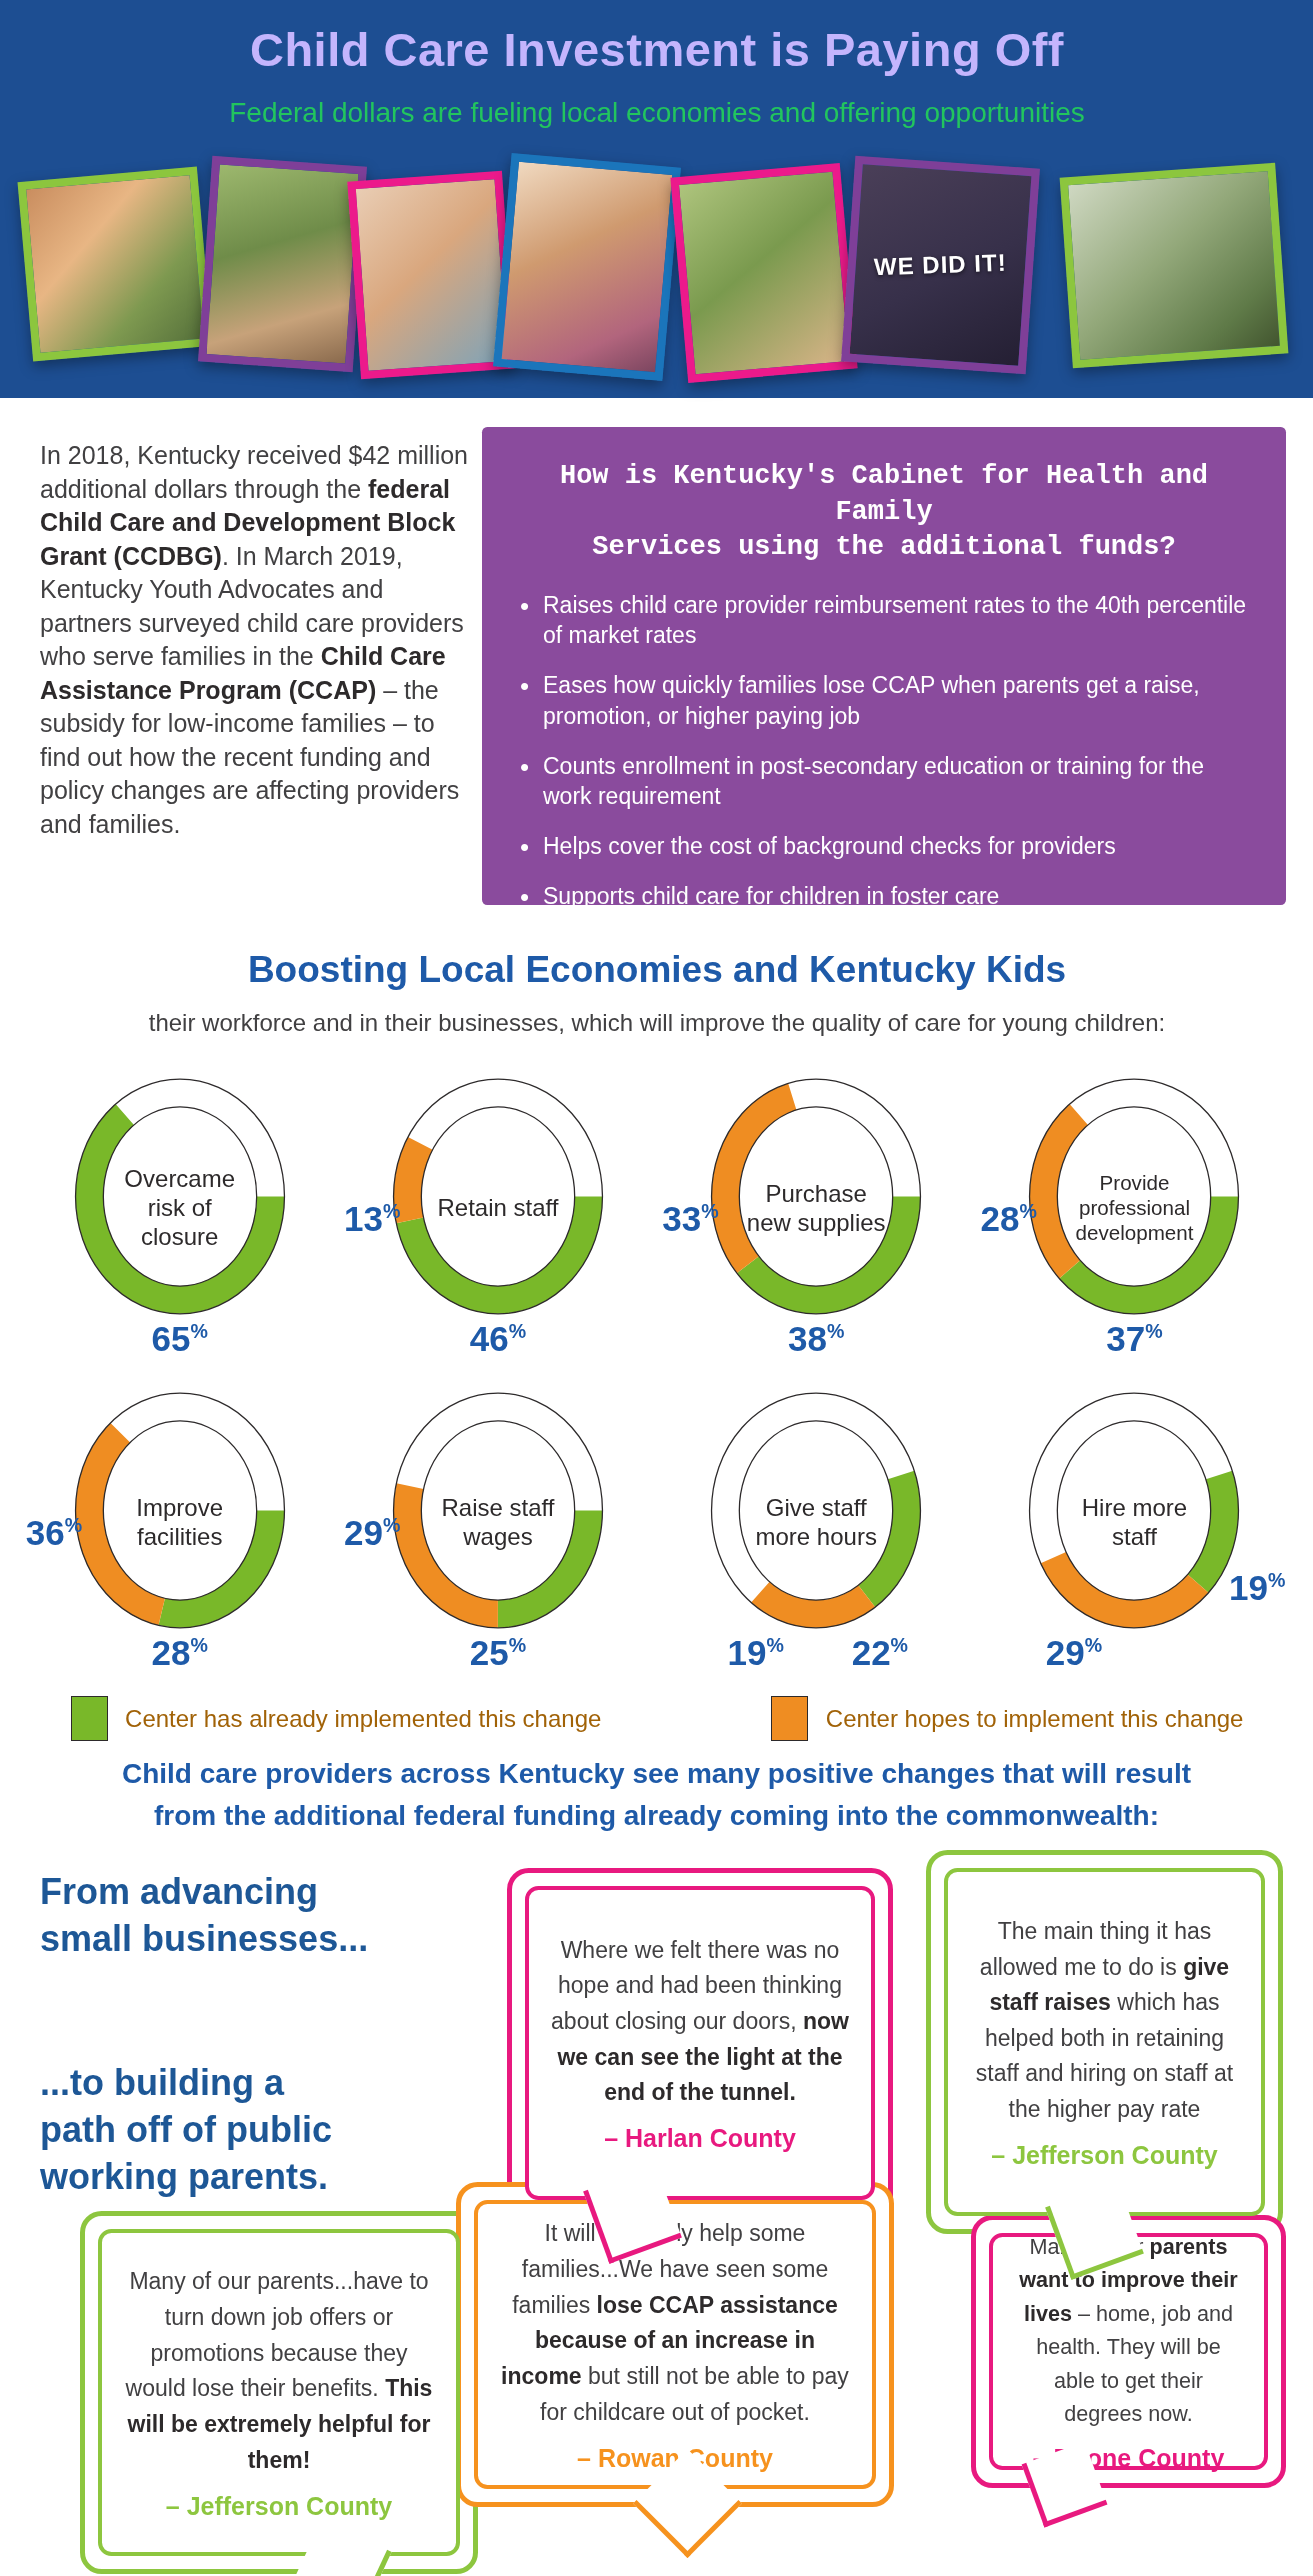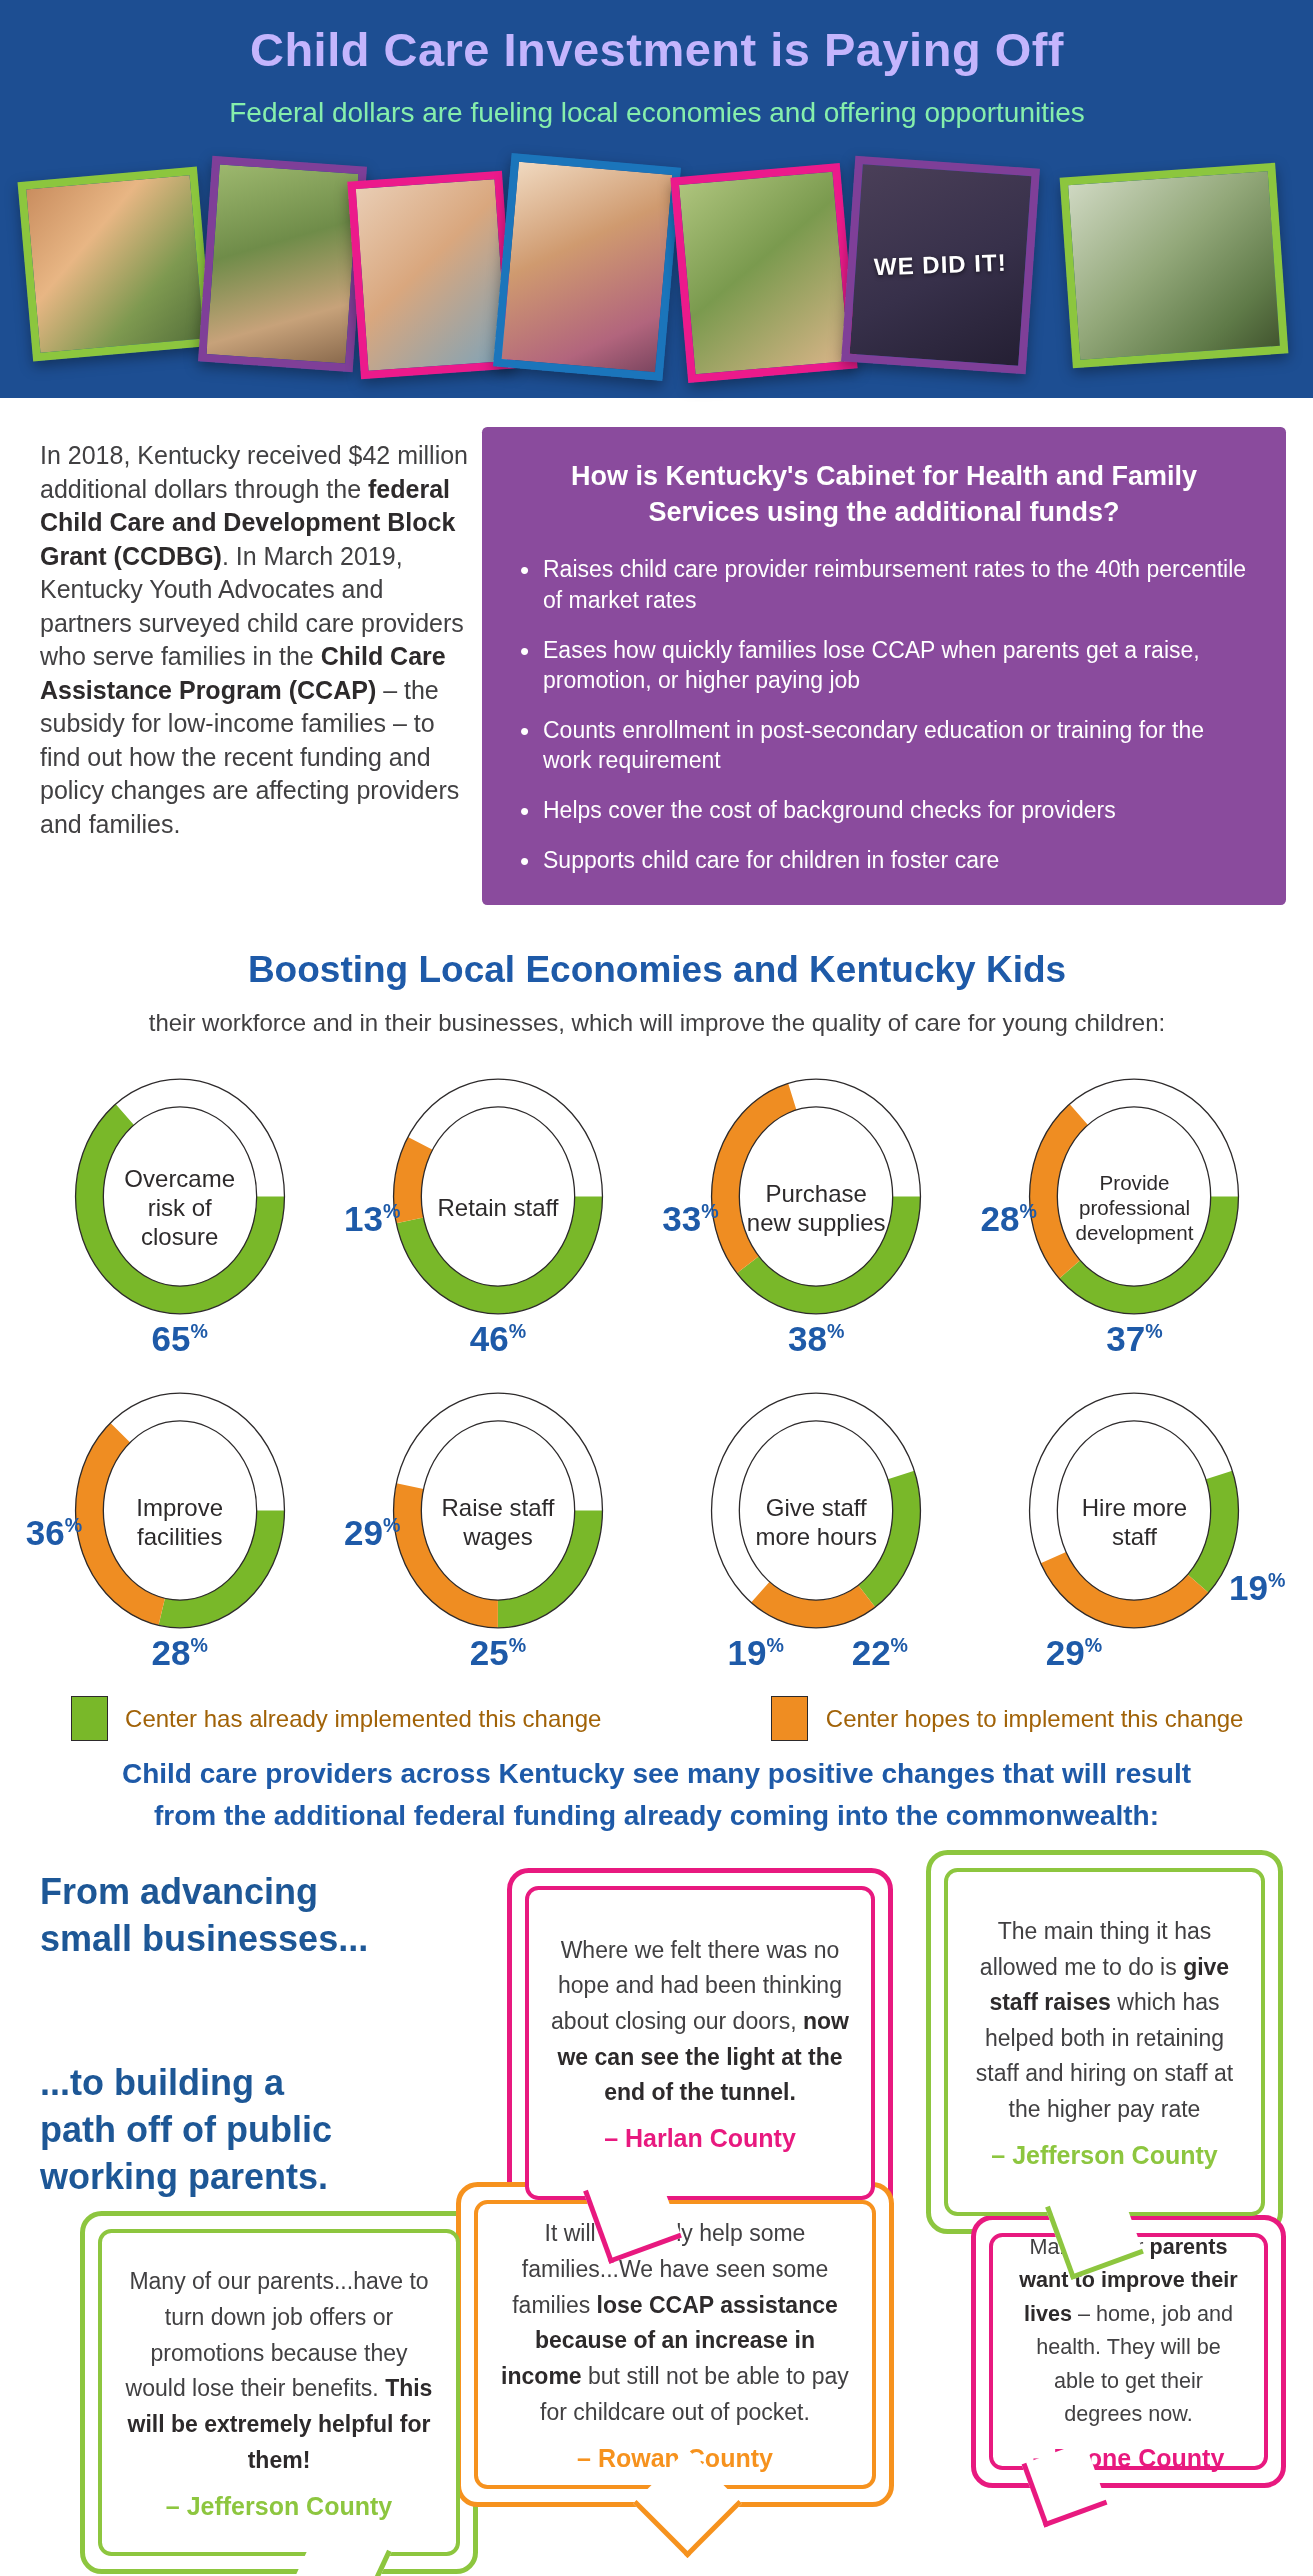--- a/index.html
+++ b/index.html
@@ -5,21 +5,21 @@
   html,body{margin:0;padding:0;background:#ffffff;}
   .page{position:relative;width:1314px;height:3364px;background:#ffffff;overflow:hidden;
         font-family:"Liberation Sans",sans-serif;color:#414042;}
   [data-interactable]{box-sizing:border-box;}
 
   
   .header{position:absolute;left:0;top:0;width:1314px;height:398px;background:#1d4e92;}
   .h-title{position:absolute;left:0;top:21.6px;width:100%;text-align:center;
            font-size:47px;font-weight:bold;color:#c4b5fd;letter-spacing:0.5px;}
   .h-sub{position:absolute;left:0;top:97px;width:100%;text-align:center;
-         font-size:28px;font-weight:400;color:#86efac;}
+         font-size:28px;font-weight:400;color:#22c55e;}
   .photo-strip{position:absolute;left:0;top:0;width:100%;height:100%;}
   .pframe{position:absolute;border-style:solid;border-width:8.2px;box-shadow:0 5.2px 13.4px rgba(0,0,0,.35);
           display:flex;align-items:center;justify-content:center;overflow:hidden;}
   .pframe:nth-of-type(1){left:25px;top:174px;width:180px;height:180px;transform:rotate(-5deg);
       background:linear-gradient(135deg,#c98d5f 0%,#e8b684 35%,#7e9950 70%,#55703a 100%);}
   .pframe:nth-of-type(2){left:205px;top:161px;width:155px;height:206px;transform:rotate(4deg);
       background:linear-gradient(160deg,#9db86e 0%,#6f8c49 40%,#c7a27a 75%,#8a6a4d 100%);}
   .pframe:nth-of-type(3){left:354px;top:176px;width:155px;height:198px;transform:rotate(-4deg);
       background:linear-gradient(140deg,#e9cdb4 0%,#d9a77e 45%,#7fa3b8 100%);}
   .pframe:nth-of-type(4){left:502px;top:160px;width:170px;height:214px;transform:rotate(5deg);
@@ -31,21 +31,21 @@
   .pframe:nth-of-type(7){left:1066px;top:170px;width:216px;height:191px;transform:rotate(-4deg);
       background:linear-gradient(140deg,#cfd8c2 0%,#93a87a 45%,#5f7a48 80%,#42552f 100%);}
   .pframe .plabel{color:#ffffff;font-weight:bold;font-size:24px;letter-spacing:1px;
                   text-shadow:0 1.5px 4.1px rgba(0,0,0,.6);transform:rotate(-6deg);}
 
   
   .intro{position:absolute;left:40px;top:414px;width:430px;font-size:25px;line-height:1.34;color:#414042;}
   .intro b{color:#2d2a2b;}
   .funds-box{position:absolute;left:482px;top:427px;width:804px;height:478px;background:#8a4b9d;
              border-radius:5.2px;padding:32px 36px;box-sizing:border-box;}
-  .funds-title{font-size:27px;font-weight:bold;color:#ffffff;text-align:center;line-height:1.32;}
+  .funds-title{font-size:27px;font-weight:bold;color:#ffffff;text-align:center;line-height:1.32;font-family:Liberation Mono, monospace;}
   .funds-list{margin:24px 0 0 0;padding:0;list-style:none;}
   .funds-list li{font-size:23px;color:#ffffff;line-height:1.32;margin-top:19.6px;padding-left:25px;position:relative;}
   .funds-list li::before{content:"•";position:absolute;left:2.1px;top:-1px;font-size:26px;}
 
   
   .boost-h{position:absolute;left:0;top:949px;width:100%;text-align:center;
            font-size:37px;font-weight:bold;color:#1e5aa8;}
   .boost-sub{position:absolute;left:39px;top:1006px;width:1236px;text-align:center;
              font-size:24px;color:#414042;line-height:1.45;}
 

